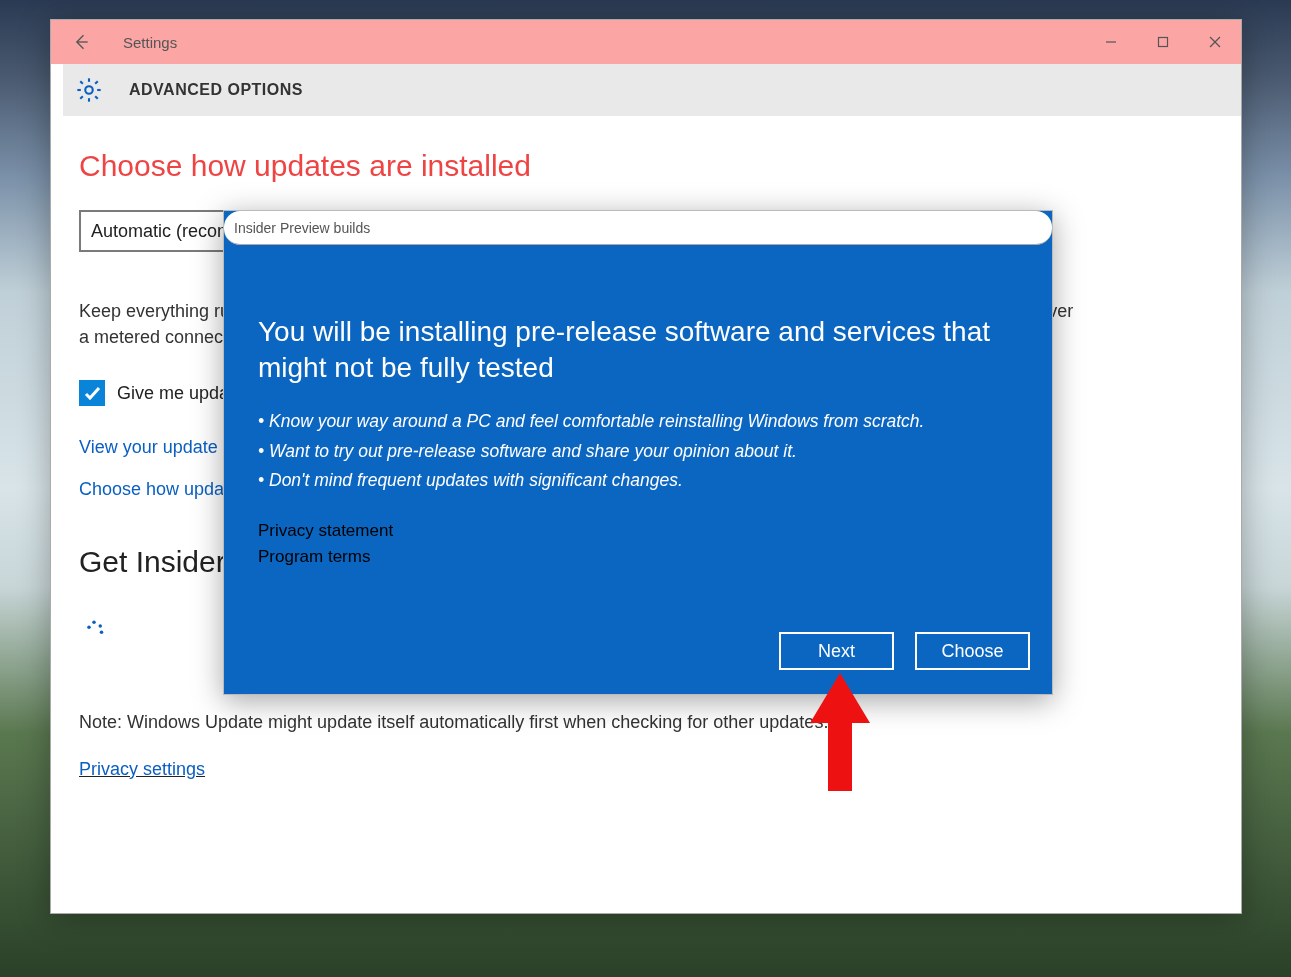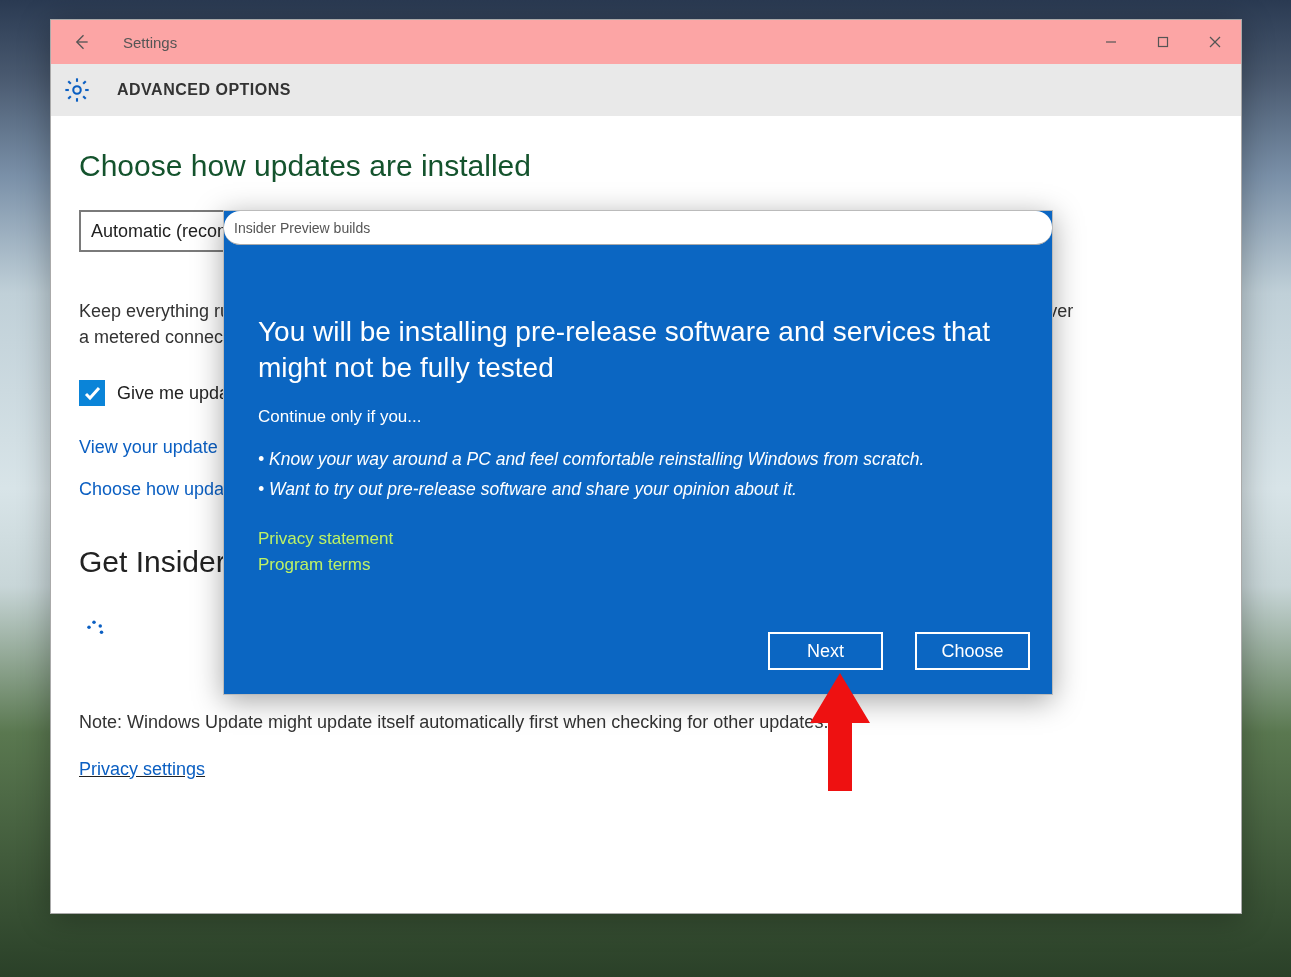--- a/index.html
+++ b/index.html
@@ -52,20 +52,21 @@
     color: #555;
     cursor:pointer;
   }
 
   .header-band {
     height: 52px;
     background: #e9e9e9;
     display:flex;
     align-items:center;
     padding-left: 12px;
+    margin-left: 12px;
   }
   .header-band .gear {
     width: 28px; height:28px;
     color:#0b5fc2;
     margin-right: 26px;
   }
   .header-band .page-title {
     font-size: 16px;
     font-weight:600;
     letter-spacing: 0.5px;
@@ -78,21 +79,21 @@
     padding: 28px 28px 20px 28px;
     color:#222;
     font-size: 18px;
     line-height: 1.45;
     overflow:hidden;
   }
   .content h1.section {
     font-size: 30px;
     font-weight: 400;
     margin-bottom: 22px;
-    color:#14532d;
+    color:#ef4444;
   }
   .content h1.section2 {
     font-size: 30px;
     font-weight: 400;
     margin: 38px 0 16px 0;
     color:#222;
   }
 
   .dropdown {
     width: 266px;
@@ -186,31 +187,31 @@
     font-style: italic;
   }
   .modal-body ul li {
     font-size: 17.5px;
     line-height: 1.7;
   }
   .modal-body ul li::before {
     content: "• ";
   }
   .modal-body .modal-link {
-    color:#bef264;
+    color:#000000;
     cursor:pointer;
     font-size:17px;
     line-height:1.5;
     display:block;
   }
 
   .modal-buttons {
     display:flex;
     justify-content:flex-end;
-    gap: 32px;
+    gap: 21px;
     padding: 0 22px 24px 0;
   }
   .modal-buttons .btn {
     width: 115px;
     height: 38px;
     border: 2px solid #fff;
     color:#fff;
     background:transparent;
     font-size:18px;
     display:flex; align-items:center; justify-content:center;
@@ -319,24 +320,24 @@
 
   </div>
 </div>
 
 <div class="modal">
   <div class="modal-titlebar">
     <span>Insider Preview builds</span>
   </div>
   <div class="modal-body">
     <div class="big">You will be installing pre-release software and services that might not be fully tested</div>
-    <div class="small-intro">Continue only if you...</div>
     <ul>
       <li>Know your way around a PC and feel comfortable reinstalling Windows from scratch.</li>
       <li>Want to try out pre-release software and share your opinion about it.</li>
+      <li>Don't mind frequent updates with significant changes.</li>
     </ul>
     <span class="modal-link">Privacy statement</span>
     <span class="modal-link">Program terms</span>
   </div>
   <div class="modal-buttons">
     <div class="btn">Next</div>
     <div class="btn">Choose</div>
   </div>
 </div>
 

